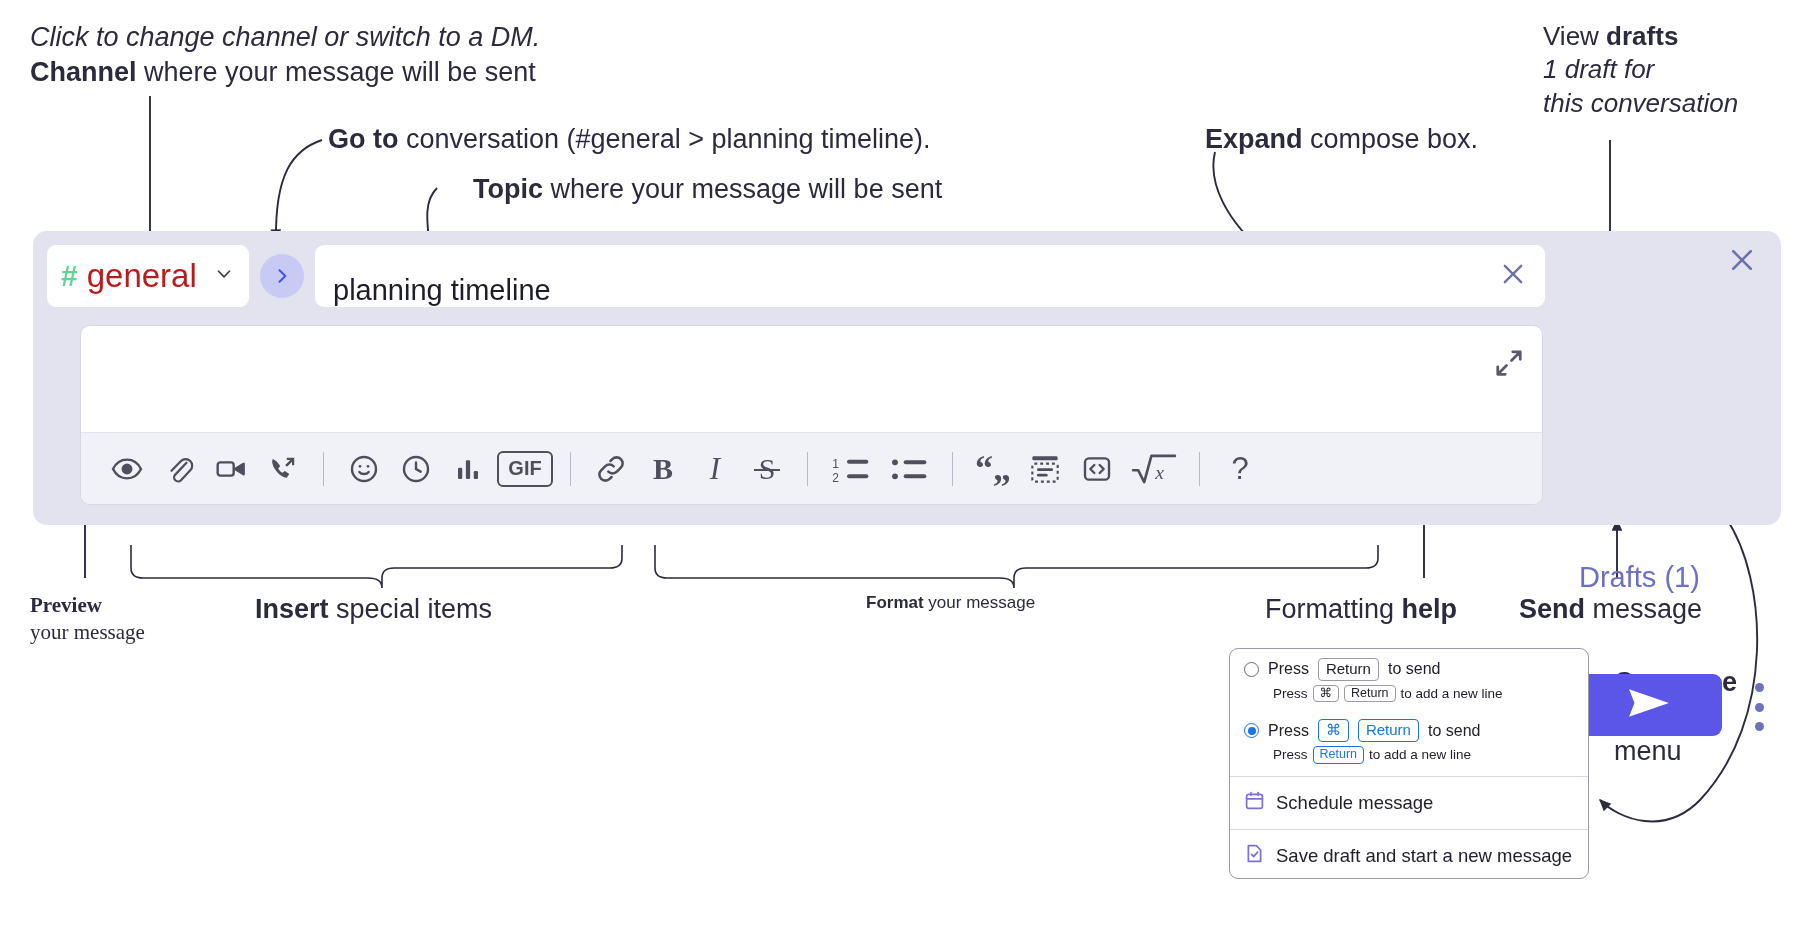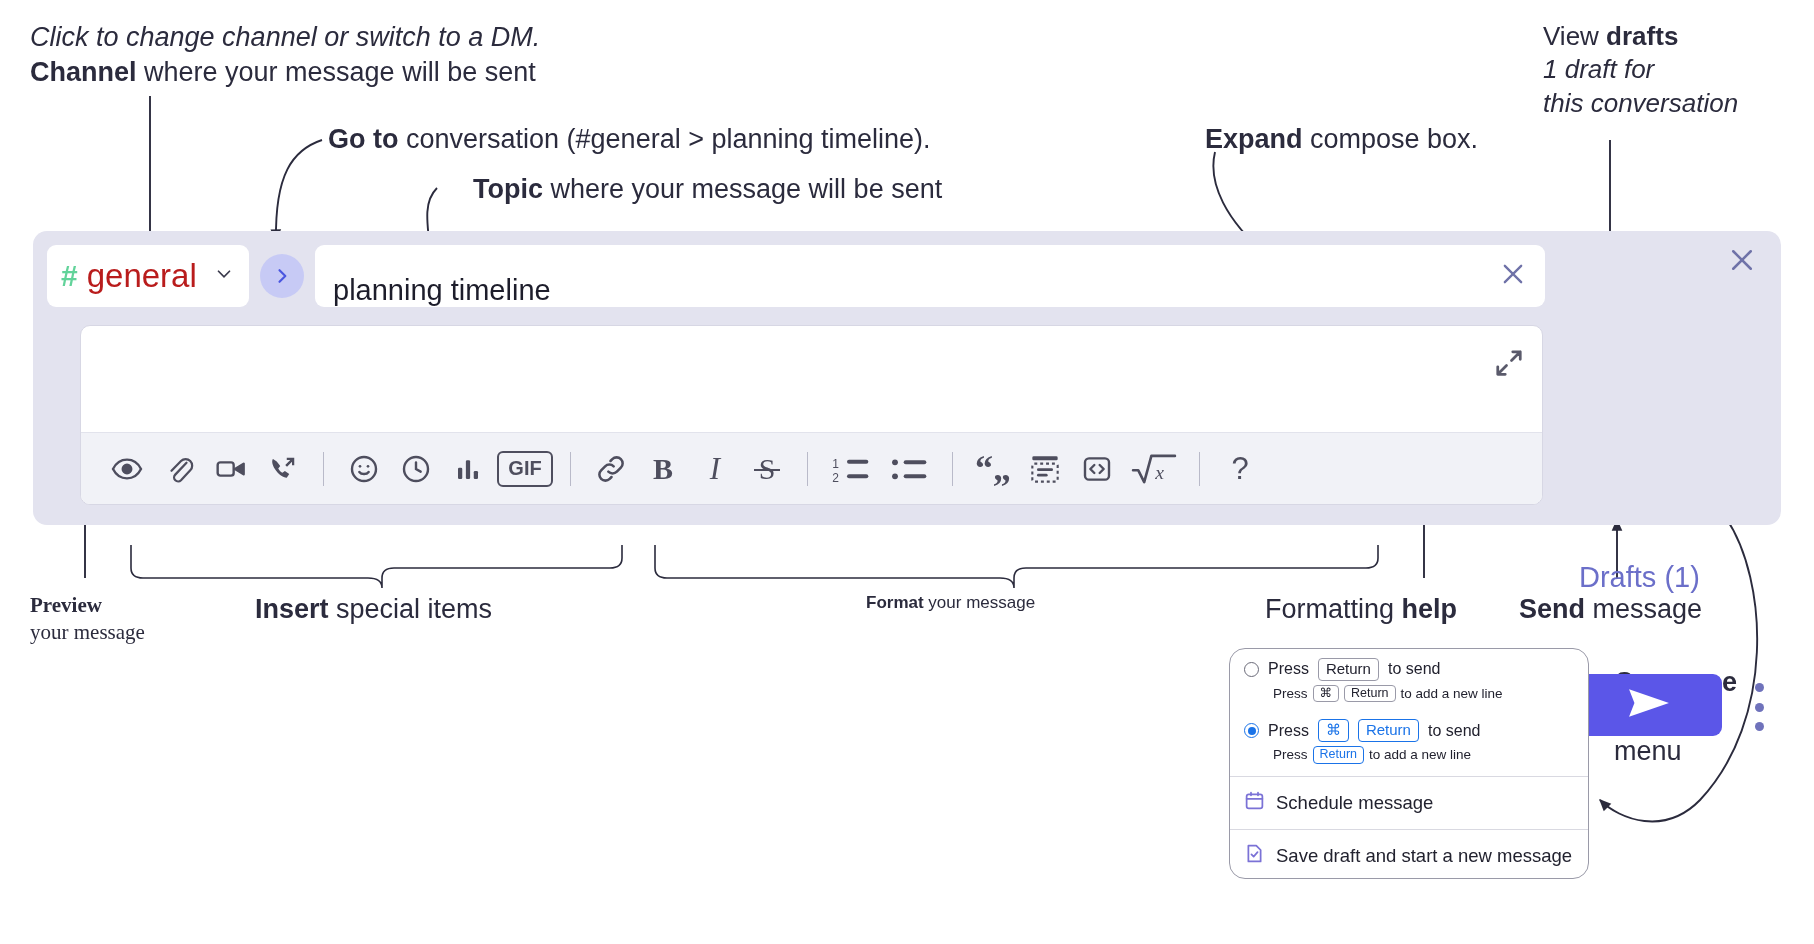--- a/index.html
+++ b/index.html
@@ -87,21 +87,21 @@
   .kebab {
     position:absolute; left:1714px; top:452px; width:24px; height:48px;
     display:flex; flex-direction:column; align-items:center; justify-content:space-between;
     cursor:pointer;
   }
   .kebab span { width:9px; height:9px; border-radius:50%; background:#6f72bb; display:block; }
 
   
   #options-menu {
     position:absolute; left:1229px; top:648px; width:360px;
-    background:#fff; border:1px solid #9a9aa8; border-radius:16px;
+    background:#fff; border:1px solid #9a9aa8; border-radius:9px;
     font-size:16px; color:#22222f; overflow:hidden;
   }
   .opt-row { display:flex; align-items:center; gap:9px; padding:9px 14px 2px 14px; }
   .opt-sub { display:flex; align-items:center; gap:5px; padding:2px 14px 8px 43px; font-size:13.5px; }
   .radio { width:15px; height:15px; border-radius:50%; border:1.6px solid #6a6a78; flex:none; }
   .radio.on { border-color:#1a73e8; position:relative; }
   .radio.on::after{ content:""; position:absolute; left:50%; top:50%; transform:translate(-50%,-50%);
     width:8px; height:8px; border-radius:50%; background:#1a73e8; }
   .key {
     display:inline-block; border:1px solid #9a9aa8; border-radius:4px;

